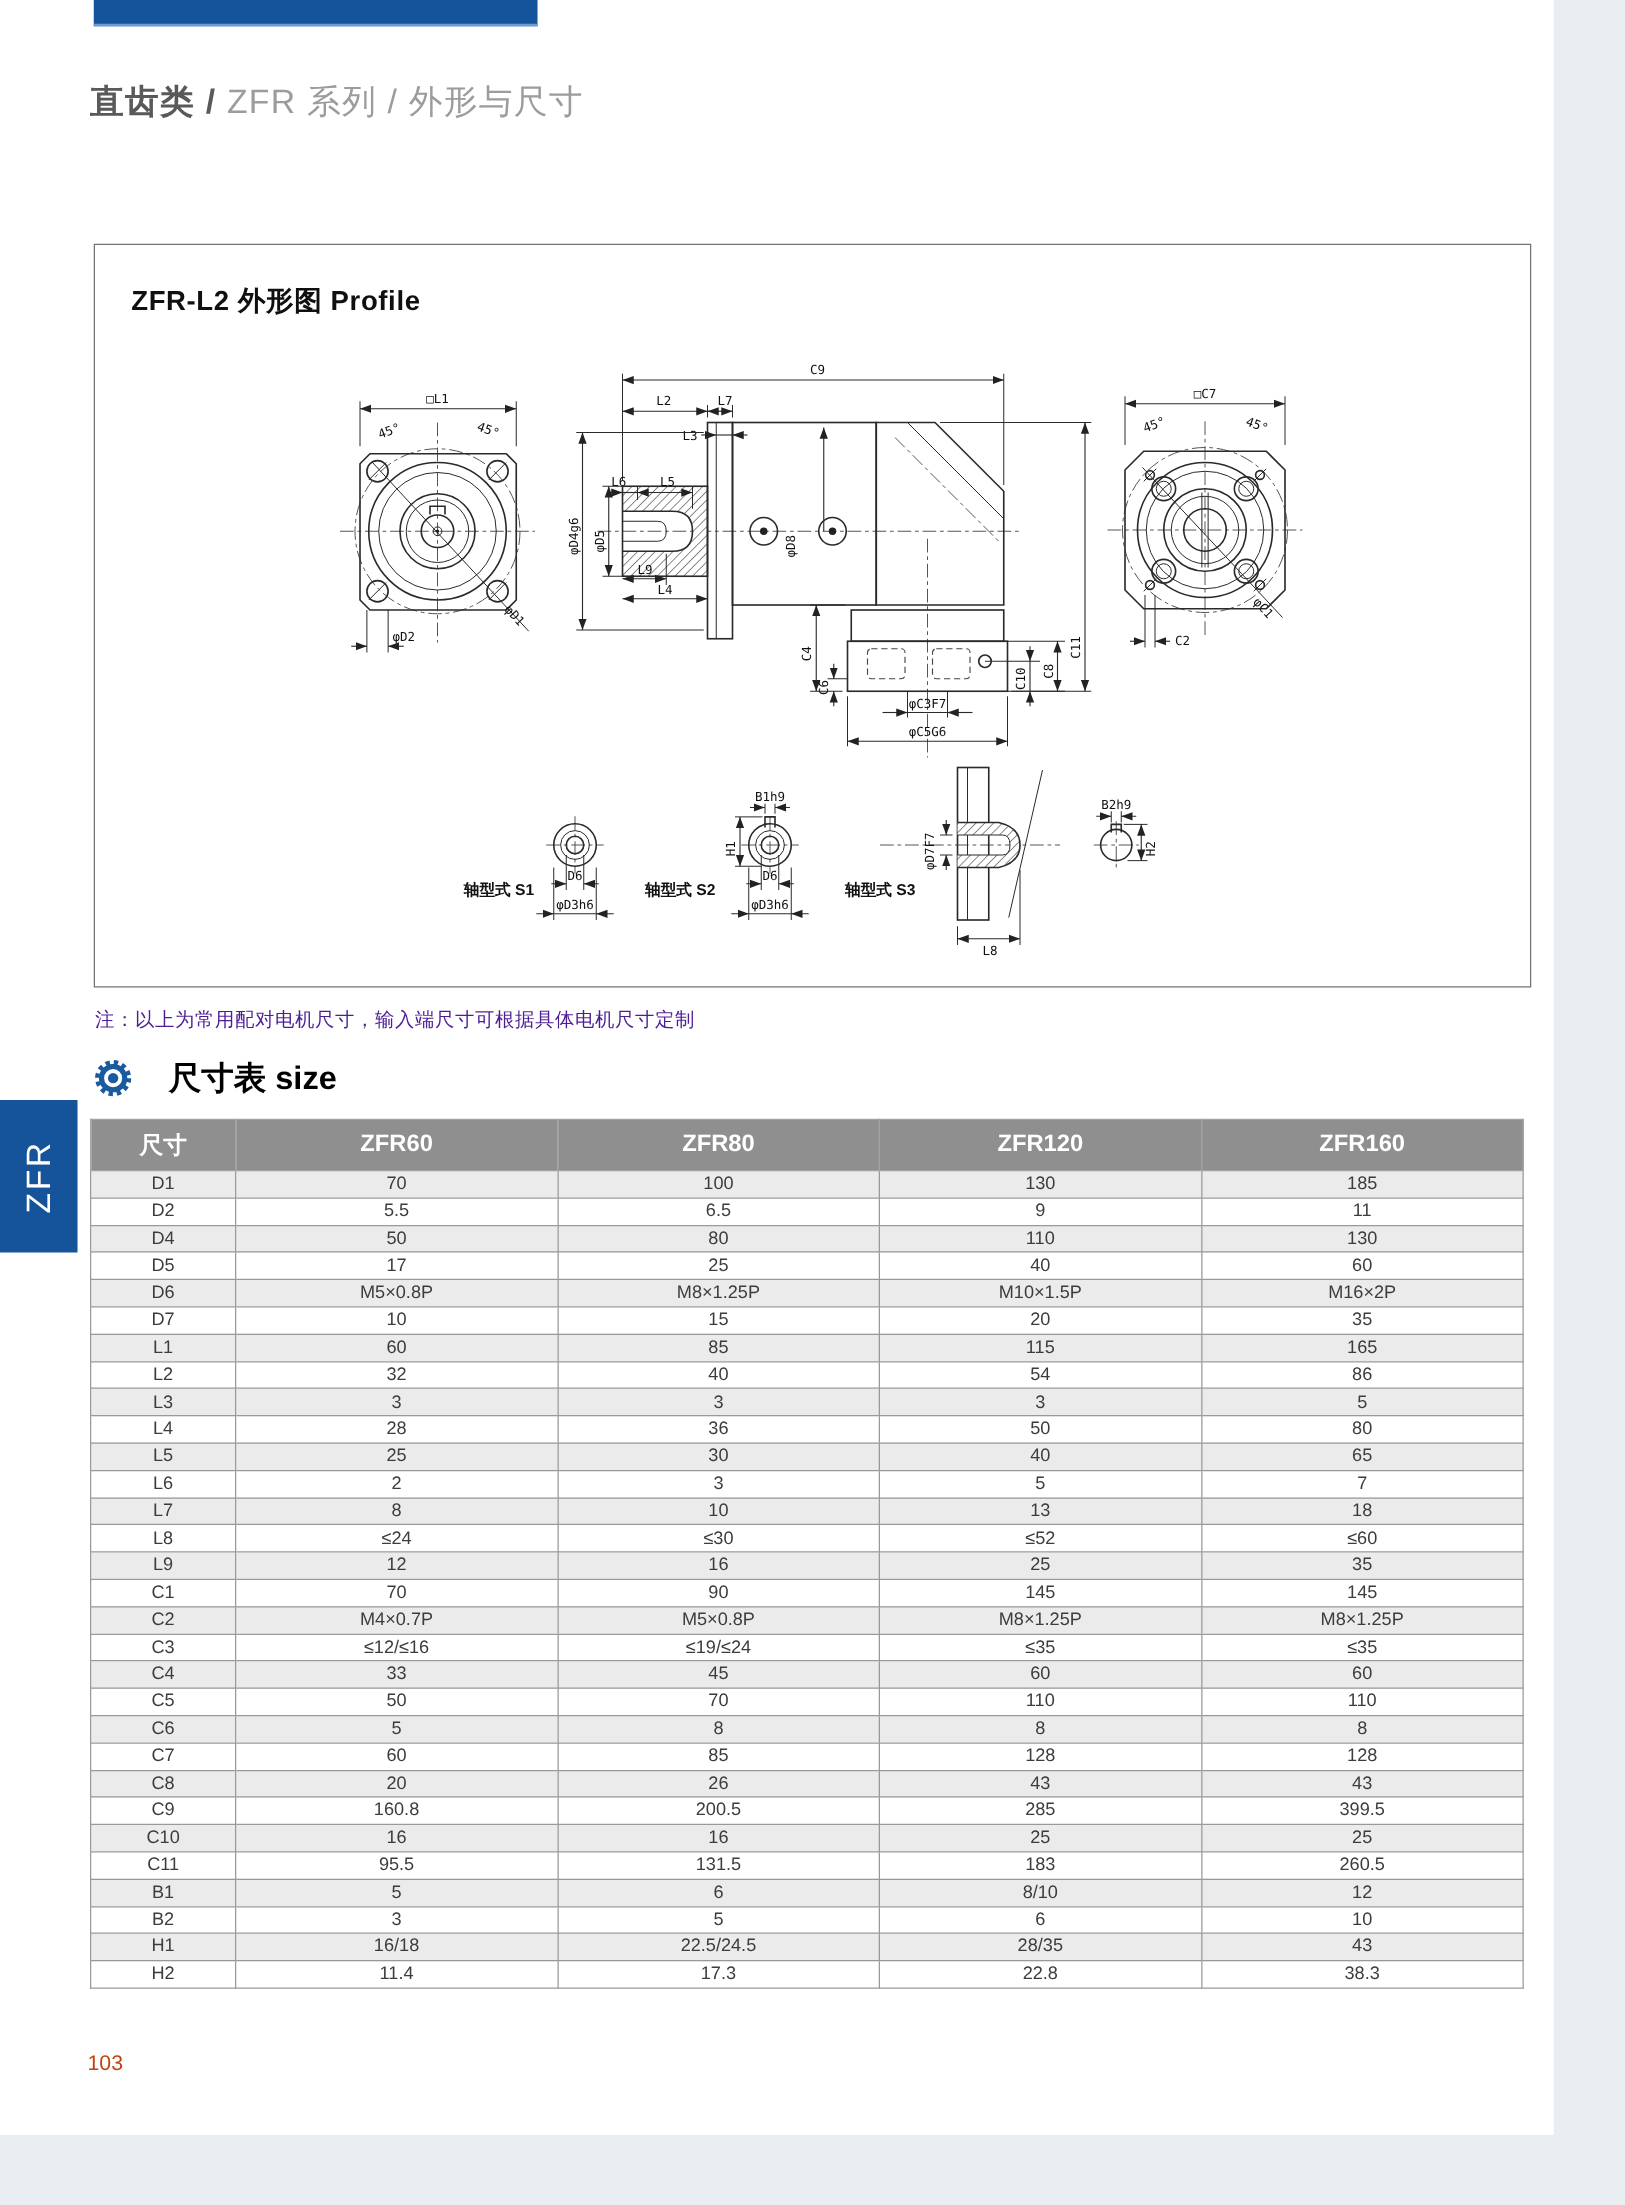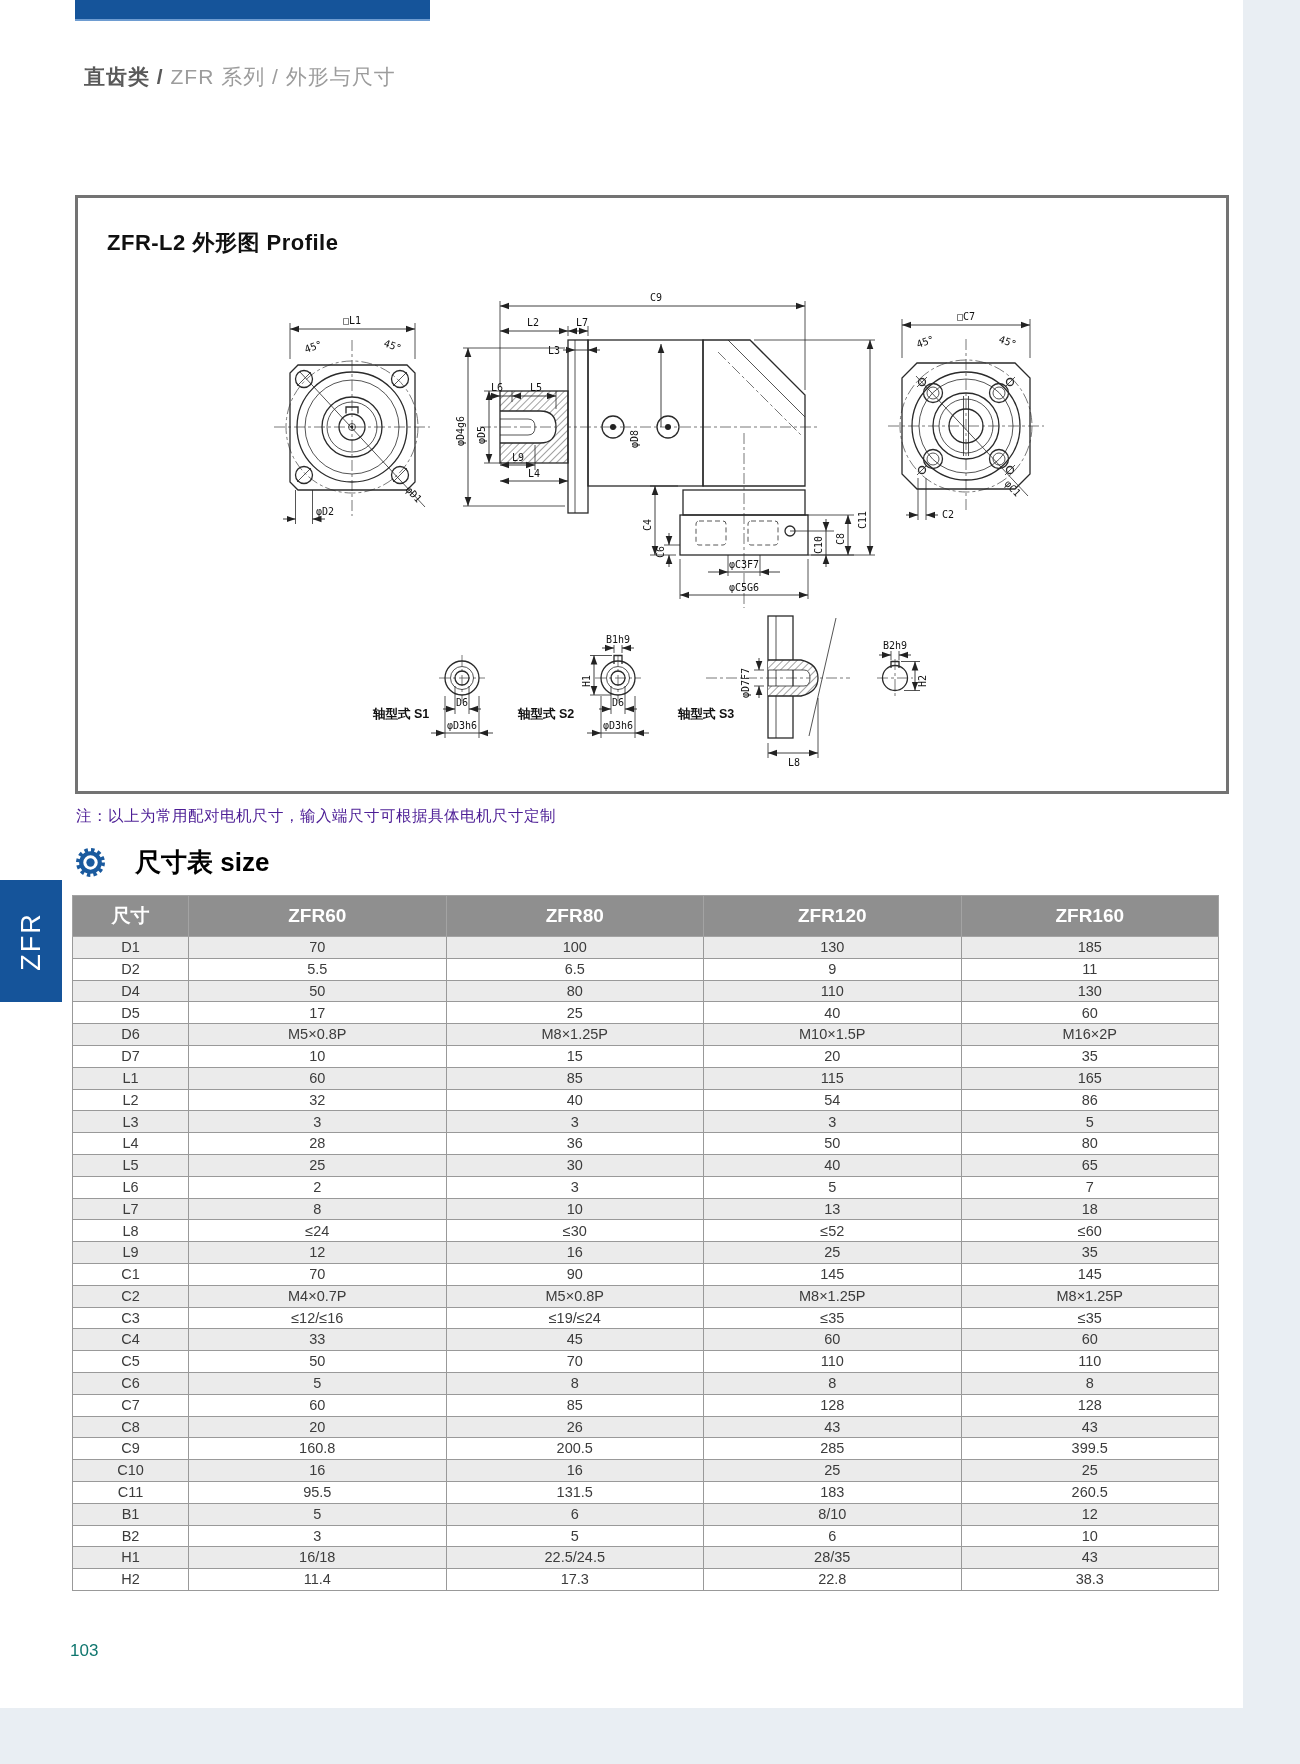--- a/index.html
+++ b/index.html
@@ -2,39 +2,39 @@
 <html><head>
 <meta charset="utf-8">
 <style>
   html,body{margin:0;padding:0}
   body{width:1300px;height:1764px;position:relative;background:#ffffff;
        font-family:"Liberation Sans","DejaVu Sans",sans-serif;overflow:hidden}
   .band-right{position:absolute;right:0;top:0;width:57px;height:1764px;background:#E9EEF3}
   .band-bottom{position:absolute;left:0;top:1708px;width:1300px;height:56px;background:#E9EEF3}
   .top-bar{position:absolute;left:75px;top:0;width:355px;height:19px;background:#15549A;
            border-bottom:2px solid #6E9CD1}
-  .breadcrumb{position:absolute;left:84px;top:63px;font-size:21px;color:#9C9C9C;letter-spacing:1px;white-space:pre}
+  .breadcrumb{position:absolute;left:72px;top:63px;font-size:27px;color:#9C9C9C;letter-spacing:1px;white-space:pre}
   .bc-bold{color:#595959;font-weight:bold}
-  .profile-box{position:absolute;left:75px;top:195px;width:1148px;height:593px;border:3px solid #737373;background:#fff}
+  .profile-box{position:absolute;left:75px;top:195px;width:1148px;height:593px;border:1px solid #737373;background:#fff}
   .profile-title{position:absolute;left:29px;top:30px;font-size:22px;font-weight:bold;color:#101010;letter-spacing:.5px}
   .dwg{position:absolute;left:0;top:0}
   .note{position:absolute;left:76px;top:806px;font-size:15.5px;color:#4c1d95;letter-spacing:.5px}
   .section-header{position:absolute;left:75px;top:845px;display:flex;align-items:center;gap:29px}
   .section-title{font-size:26px;font-weight:bold;color:#000}
   .zfr-tab{position:absolute;left:0;top:880px;width:62px;height:122px;background:#15549A;
            display:flex;align-items:center;justify-content:center}
   .zfr-tab span{transform:rotate(-90deg);color:#fff;font-size:27px;letter-spacing:2px;font-weight:500}
   table.size{position:absolute;left:72px;top:895px;width:1146px;border-collapse:collapse;
              table-layout:fixed;border:1px solid #6F6F6F}
   table.size th{background:#8F8F8F;color:#fff;font-size:19px;font-weight:bold;height:40px;
                 border:1px solid #A3A3A3;padding:0}
   table.size td{height:20.8px;font-size:14.5px;color:#3C3C3C;text-align:center;
                 border:1px solid #999;padding:0;line-height:1}
   table.size tbody tr:nth-child(odd){background:#EBEBEB}
-  .page-number{position:absolute;left:70px;top:1641px;font-size:17px;color:#0f766e}
+  .page-number{position:absolute;left:70px;top:1641px;font-size:17px;color:#c2410c}
   
   .ol{fill:none;stroke:#2A2A2A;stroke-width:1.3}
   .tl{fill:none;stroke:#2A2A2A;stroke-width:.8}
   .cl{fill:none;stroke:#555;stroke-width:.8;stroke-dasharray:11 3 3 3}
   .hl{fill:none;stroke:#444;stroke-width:.9;stroke-dasharray:5 3}
   .dim{fill:none;stroke:#2A2A2A;stroke-width:.9}
   text.dl{font-family:"DejaVu Sans Mono",monospace;font-size:10px;fill:#111}
   text.cn{font-family:"Liberation Sans","DejaVu Sans",sans-serif;font-size:12.5px;font-weight:bold;fill:#111}
 </style>
 </head>

